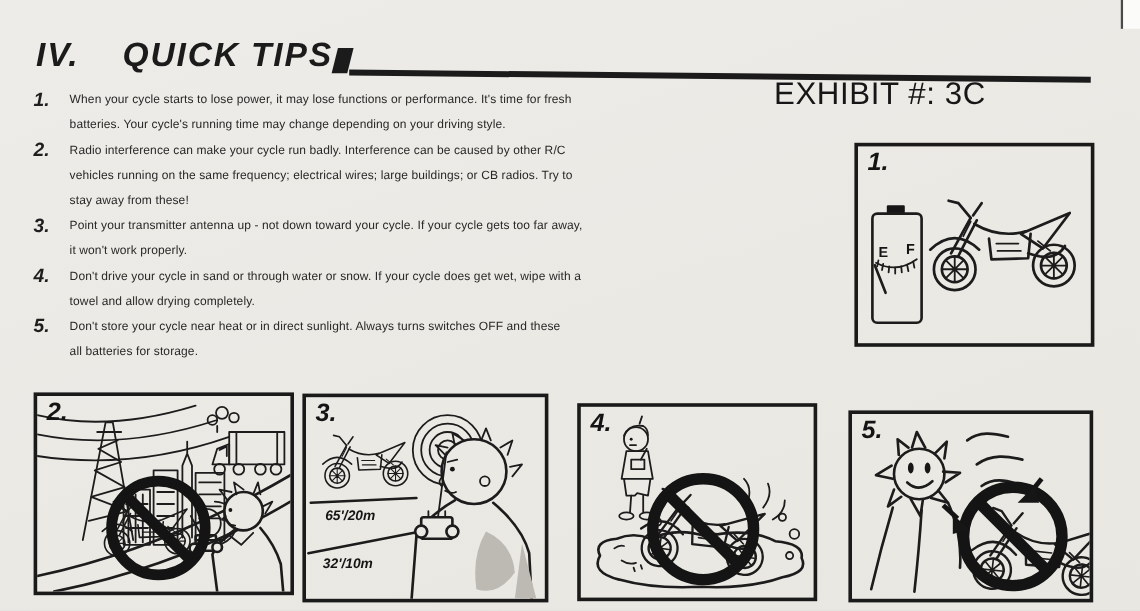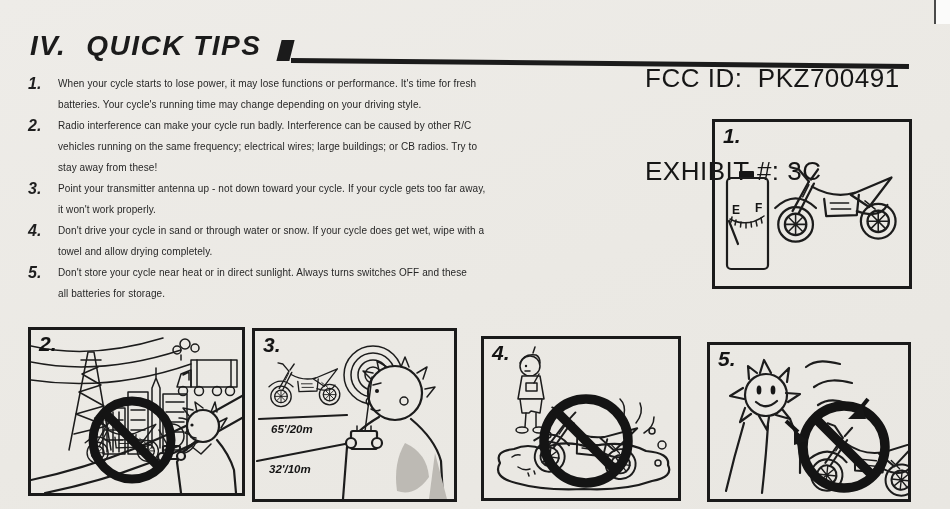--- a/index.html
+++ b/index.html
@@ -7,21 +7,21 @@
   .page {
     position:relative; width:950px; height:509px; overflow:hidden;
     background:linear-gradient(160deg,#eeece8 0%, #ebe9e4 55%, #e9e7e2 100%);
     font-family:"Liberation Sans", sans-serif; color:#1c1c1c;
   }
   
   .fcc-block { position:absolute; left:645px; top:1px; font-size:26px; line-height:31px;
     letter-spacing:.5px; color:#161616; white-space:pre; }
   .heading { position:absolute; left:30px; top:30px; font-style:italic; font-weight:bold;
     font-size:28px; letter-spacing:1.5px; color:#1b1b1b; white-space:pre; }
-  .heading .hnum { margin-right:20px; }
+  .heading .hnum { margin-right:36px; }
   .head-nub { position:absolute; left:279px; top:40px; width:13px; height:21px;
     background:#1b1b1b; transform:skewX(-14deg); }
   .head-rule { position:absolute; left:291px; top:58px; width:618px; height:5px;
     background:#1b1b1b; transform:rotate(0.55deg); transform-origin:left center; }
   .scan-edge-line { position:absolute; left:934px; top:0; width:2px; height:24px; background:#4a4a4a; }
   .scan-edge-white { position:absolute; left:936px; top:0; width:14px; height:24px; background:#fbfbfa; }
   
   .tips { position:absolute; left:28px; top:73px; width:690px; }
   .tip { display:flex; }
   .tip-num { flex:0 0 30px; font-style:italic; font-weight:bold; font-size:16px;
@@ -68,21 +68,20 @@
         <path d="M84 40 L124 23 L102 52 Z"></path>
         <path d="M58 44 L60 61 L90 60 L92 40"></path>
         <path class="thin" d="M64 48 H82 M65 54 H84"></path>
         <path d="M90 56 Q112 64 120 50"></path>
         <path class="thin" d="M98 46 L108 54 M43 30 L37 42"></path>
       </g>
     </defs>
   </svg>
 
   <div class="fcc-block">
-    <div>FCC ID:  PKZ700491</div>
     <div>EXHIBIT #: 3C</div>
   </div>
   <div class="heading"><span class="hnum">IV.</span><span>QUICK TIPS</span></div>
   <div class="head-nub"></div>
   <div class="head-rule"></div>
   <div class="scan-edge-line"></div>
   <div class="scan-edge-white"></div>
 
   <div class="tips">
     <div class="tip">

